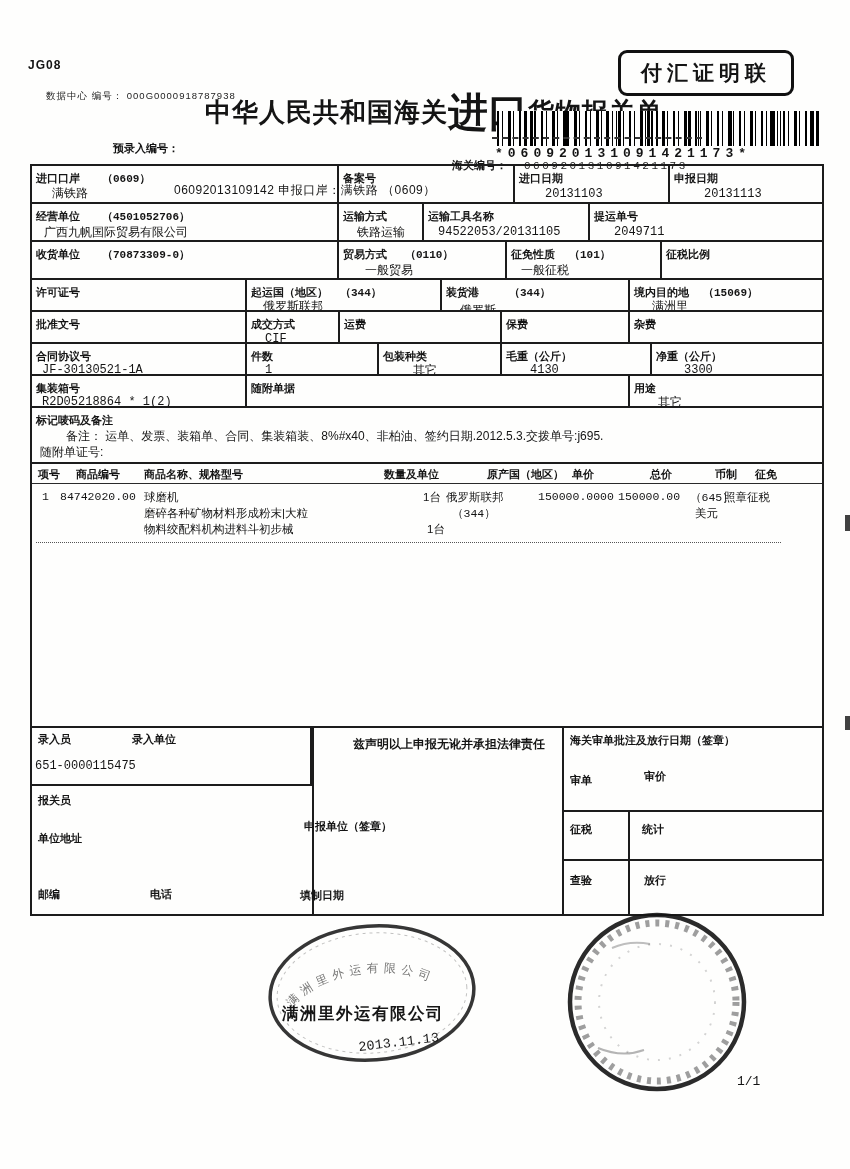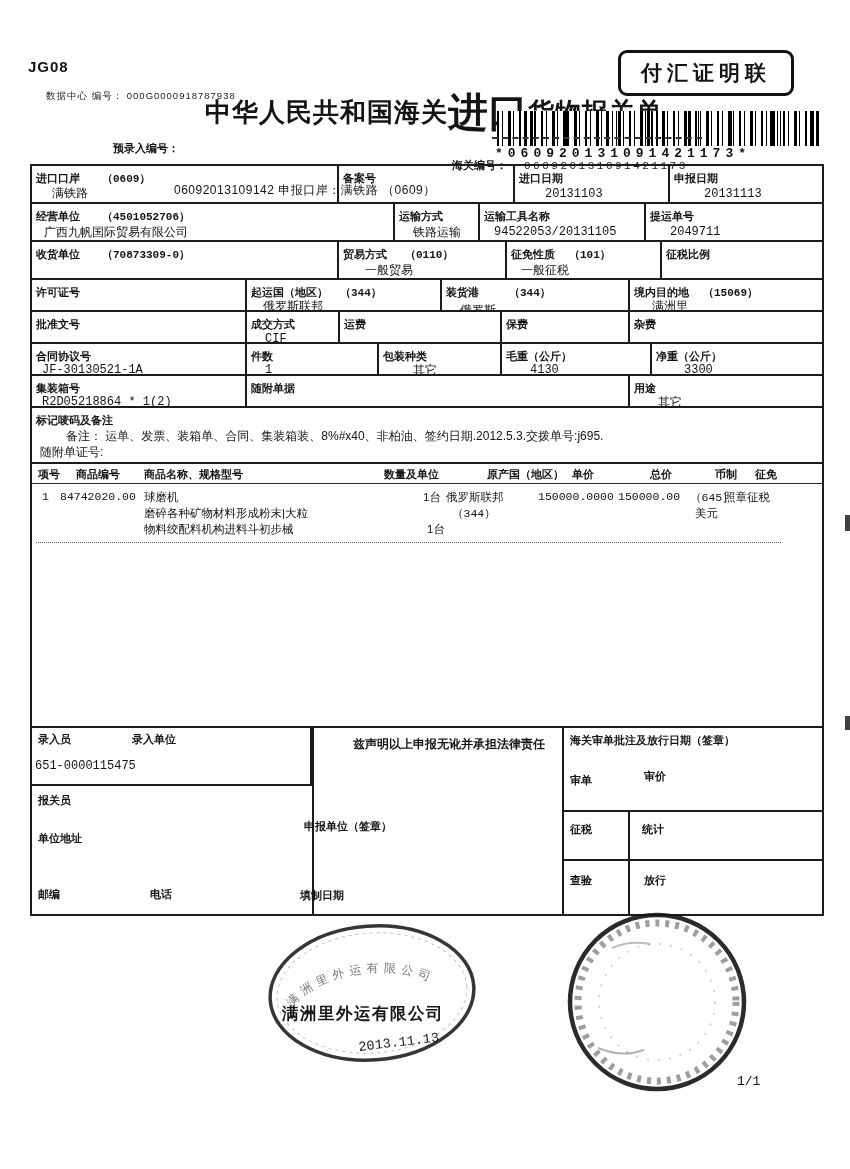--- a/index.html
+++ b/index.html
@@ -1,19 +1,19 @@
 <!DOCTYPE html>
 <html><head>
 <meta charset="utf-8">
 <style>
   html,body{margin:0;padding:0;background:#ffffff;}
   .page{position:relative;width:850px;height:1169px;background:#fefefdff;
         font-family:"Liberation Sans",sans-serif;color:#141414;overflow:hidden;}
   
-  .formcode{position:absolute;left:28px;top:58px;font-size:15px;font-weight:bold;letter-spacing:1px;}
+  .formcode{position:absolute;left:28px;top:58px;font-size:12px;font-weight:bold;letter-spacing:1px;}
   .badge{position:absolute;left:618px;top:50px;width:170px;height:40px;border:3px solid #111;
          border-radius:9px;text-align:center;line-height:40px;font-size:21px;font-weight:bold;letter-spacing:5px;}
   .docline{position:absolute;left:46px;top:90px;font-size:9.5px;letter-spacing:1px;color:#222;}
   .title{position:absolute;left:205px;top:94px;display:flex;align-items:flex-end;white-space:nowrap;z-index:1;}
   .t1{font-size:26px;font-weight:bold;letter-spacing:1px;}
   .t2{font-size:40px;font-weight:bold;line-height:.9;}
   .t3{font-size:26px;font-weight:bold;letter-spacing:1px;}
   .titledash{position:absolute;left:492px;top:137px;width:210px;border-top:2px dashed #333;z-index:4;}
   .barcode{position:absolute;left:497px;top:111px;width:322px;height:35px;background:#fff;z-index:3;
      background-image:
@@ -83,21 +83,21 @@
         <span class="lbl">进口日期</span>
         <div class="val" style="padding-left:26px">20131103</div>
       </div>
       <div class="cell" style="width:152px">
         <span class="lbl">申报日期</span>
         <div class="val" style="padding-left:30px">20131113</div>
       </div>
     </div>
 
     <div class="row" style="height:38px">
-      <div class="cell" style="width:363px">
+      <div class="cell" style="width:307px">
         <span class="lbl">经营单位</span><span class="code">（4501052706）</span>
         <div class="val" style="padding-left:8px;font-family:'Liberation Sans',sans-serif">广西九帆国际贸易有限公司</div>
       </div>
       <div class="cell" style="width:85px">
         <span class="lbl">运输方式</span>
         <div class="val" style="padding-left:14px;font-family:'Liberation Sans',sans-serif">铁路运输</div>
       </div>
       <div class="cell" style="width:166px">
         <span class="lbl">运输工具名称</span>
         <div class="val" style="padding-left:10px">94522053/20131105</div>

